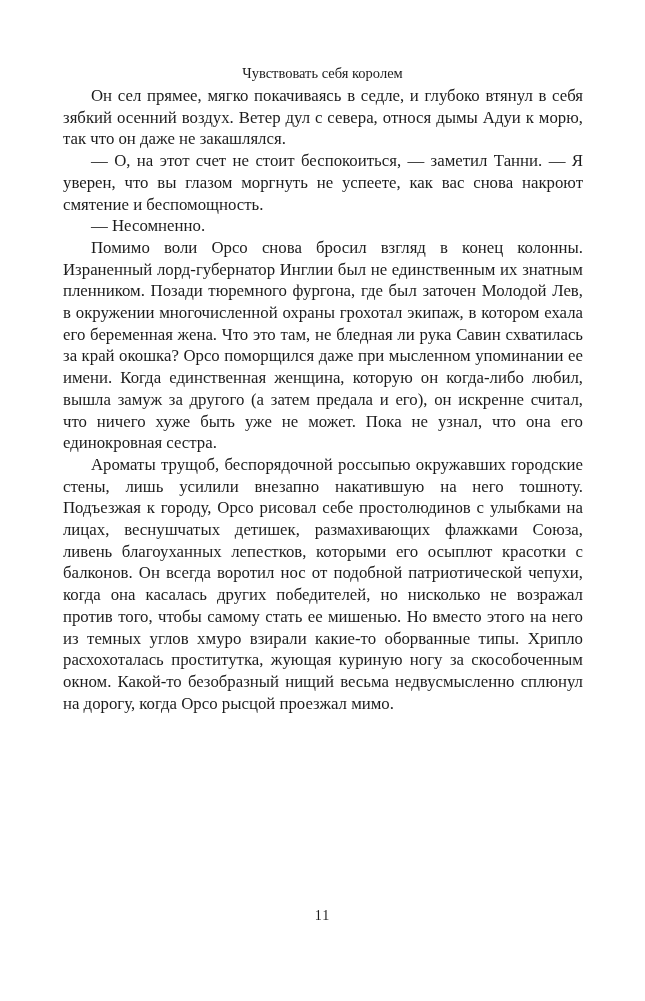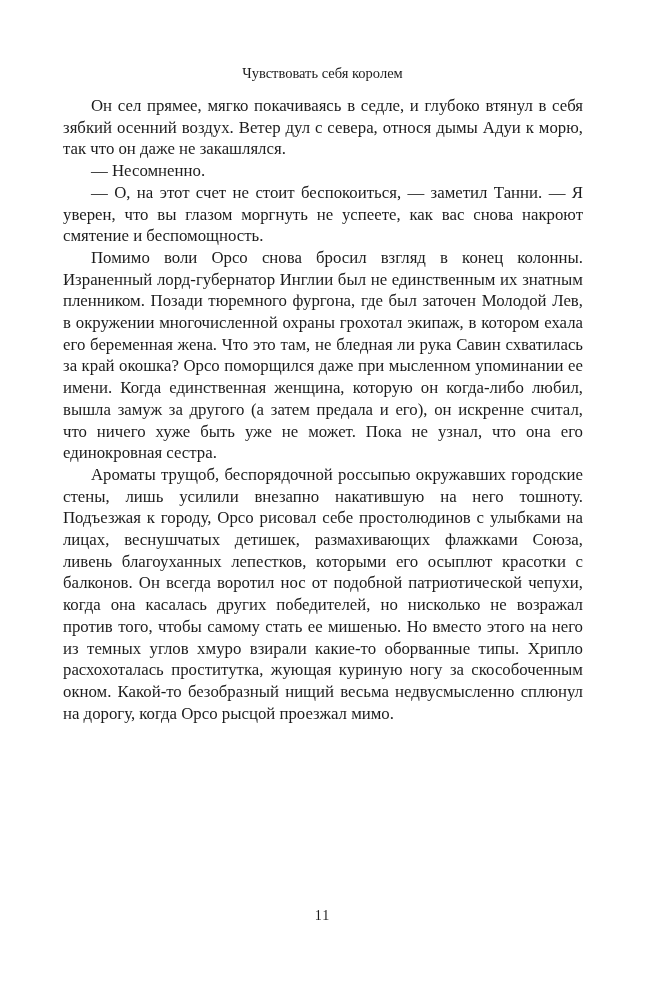--- a/index.html
+++ b/index.html
@@ -22,21 +22,21 @@
     top: 64px;
     left: 0;
     right: 0;
     text-align: center;
     font-size: 14.5px;
     line-height: 1.2;
     color: #1c1c1c;
   }
   .body-text {
     position: absolute;
-    top: 94px;
+    top: 84px;
     left: 63px;
     right: 62px;
     text-align: justify;
     font-size: 16.8px;
     line-height: 21.7px;
     hyphens: auto;
     -webkit-hyphens: auto;
   }
   .body-text p {
     margin: 0;
@@ -56,21 +56,21 @@
 </style>
 </head>
 <body>
 
 <div class="book-page">
 
   <div class="running-head">Чувствовать себя королем</div>
 
   <div class="body-text">
     <p>Он сел прямее, мягко покачиваясь в седле, и глубоко втянул в себя зябкий осенний воздух. Ветер дул с севера, относя дымы Адуи к морю, так что он даже не закашлялся.</p>
+    <p>— О, на этот счет не стоит беспокоиться, — заметил Танни. — Я уверен, что вы глазом моргнуть не успеете, как вас снова накроют смятение и беспомощность.</p>
     <p>— Несомненно.</p>
-    <p>— О, на этот счет не стоит беспокоиться, — заметил Танни. — Я уверен, что вы глазом моргнуть не успеете, как вас снова накроют смятение и беспомощность.</p>
     <p>Помимо воли Орсо снова бросил взгляд в конец колонны. Израненный лорд-губернатор Инглии был не единственным их знатным пленником. Позади тюремного фургона, где был заточен Молодой Лев, в окружении многочисленной охраны грохотал экипаж, в котором ехала его беременная жена. Что это там, не бледная ли рука Савин схватилась за край окошка? Орсо поморщился даже при мысленном упоминании ее имени. Когда единственная женщина, которую он когда-либо любил, вышла замуж за другого (а затем предала и его), он искренне считал, что ничего хуже быть уже не может. Пока не узнал, что она его единокровная сестра.</p>
     <p>Ароматы трущоб, беспорядочной россыпью окружавших городские стены, лишь усилили внезапно накатившую на него тошноту. Подъезжая к городу, Орсо рисовал себе простолюдинов с улыбками на лицах, веснушчатых детишек, размахивающих флажками Союза, ливень благоуханных лепестков, которыми его осыплют красотки с балконов. Он всегда воротил нос от подобной патриотической чепухи, когда она касалась других победителей, но нисколько не возражал против того, чтобы самому стать ее мишенью. Но вместо этого на него из темных углов хмуро взирали какие-то оборванные типы. Хрипло расхохоталась проститутка, жующая куриную ногу за скособоченным окном. Какой-то безобразный нищий весьма недвусмысленно сплюнул на дорогу, когда Орсо рысцой проезжал мимо.</p>
   </div>
 
   <div class="page-number">11</div>
 
 </div>
 
 </body></html>

